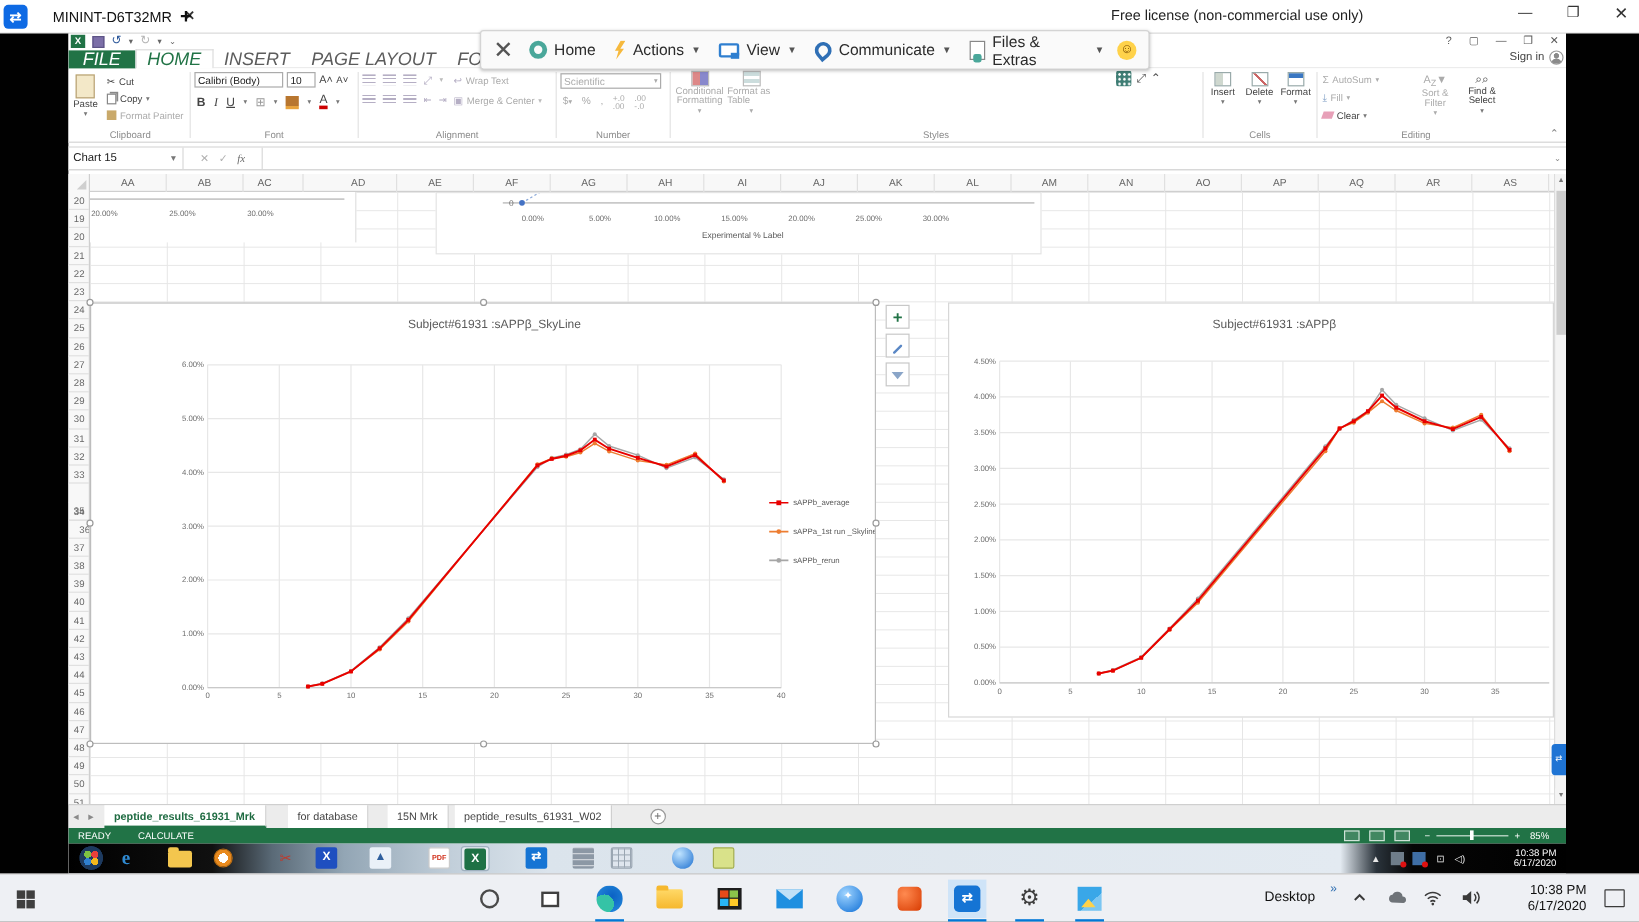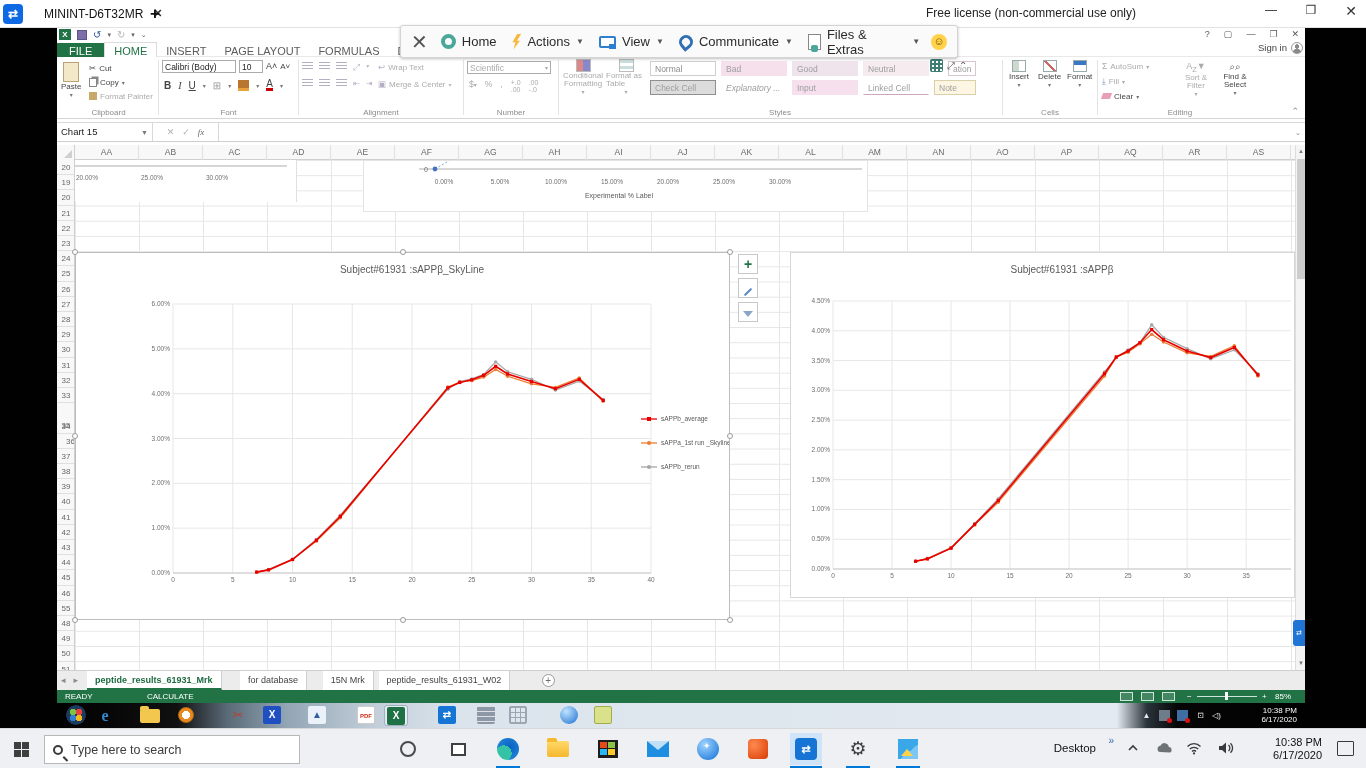--- a/index.html
+++ b/index.html
@@ -27,21 +27,21 @@
   .qa-items { position:absolute; left:2px; top:1px; display:flex; gap:6px; align-items:center; }
   .qa-xl { width:12px; height:11px; background:#217346; color:#fff; font-size:8px; font-weight:bold; text-align:center; line-height:11px; }
   .qa-save { width:10px; height:10px; background:#7c6fa8; border:1px solid #5d5486; }
   .qa-undo,.qa-redo { font-size:10px; line-height:10px; color:#2b579a; }
   .qa-redo { color:#b5b5b5; }
   .qa-caret { font-size:7px; color:#666; }
   .xl-winctl { position:absolute; right:6px; top:1px; display:flex; gap:14px; font-size:9px; color:#585858; }
 
   
   #xl-tabs { position:absolute; left:0; top:13px; width:1248px; height:16px; background:#fff; border-bottom:1px solid #e8e8e8; }
-  .rtab { display:inline-block; height:16px; line-height:16px; padding:0 9px; font-size:11px; color:#5c5c5c; }
+  .rtab { display:inline-block; height:16px; line-height:16px; padding:0 9px; font-size:15px; color:#5c5c5c;font-style:italic; }
   .rtab.file { background:#217346; color:#fff; padding:0 12px; }
   .rtab.active { color:#217346; background:#fff; border:1px solid #dcdcdc; border-bottom:none; }
   .signin { position:absolute; right:18px; top:1px; font-size:9.5px; color:#444; }
   .avatar { position:absolute; right:2px; top:1px; width:12px; height:12px; border-radius:50%; border:1px solid #9a9a9a; background:radial-gradient(circle at 50% 35%, #8a8a8a 2px, transparent 2.5px), radial-gradient(circle at 50% 100%, #8a8a8a 4px, #fff 4.5px); }
 
   
   #xl-ribbon { position:absolute; left:0; top:29px; width:1248px; height:62px; background:#fff; border-bottom:1px solid #d5d5d5; font-size:8.5px; color:#444; }
   .rgroup { position:absolute; top:0; height:61px; }
   .rgrp-label { position:absolute; bottom:1px; width:100%; text-align:center; font-size:8px; color:#8c8c8c; }
   .rsep { position:absolute; top:3px; width:1px; height:55px; background:#e3e3e3; }
@@ -321,32 +321,20 @@
         <div class="btn-col dim" style="position:absolute; left:2px; top:2px; width:42px; text-align:center;">
           <span style="width:15px;height:13px;background:linear-gradient(90deg,#d88 50%,#88c 50%);display:inline-block;border:1px solid #bbb;"></span>
           <span style="line-height:8px;">Conditional Formatting</span>
             <span style="font-size:6px;">▾</span>
         </div>
         <div class="btn-col dim" style="position:absolute; left:46px; top:2px; width:40px; text-align:left;">
           <span style="width:15px;height:13px;background:repeating-linear-gradient(#cdd 0 3px,#fff 3px 6px);display:inline-block;border:1px solid #bbb;"></span>
           <span style="line-height:8px;">Format as Table</span>
             <span style="font-size:6px;">▾</span>
         </div>
-        <div id="style-chips" style="position:absolute; left:90px; top:4px; width:350px; height:38px;">
-            <div class="chip normal" style="left: 0px; top: 0px; width: 66px;">Normal</div>
-            <div class="chip bad" style="left: 71px; top: 0px; width: 66px;">Bad</div>
-            <div class="chip good" style="left: 142px; top: 0px; width: 66px;">Good</div>
-            <div class="chip neutral" style="left: 213px; top: 0px; width: 66px;">Neutral</div>
-            <div class="chip calc" style="left: 298px; top: 0px; width: 28px;">ation</div>
-            <div class="chip check" style="left: 0px; top: 19px; width: 66px;">Check Cell</div>
-            <div class="chip expl" style="left: 71px; top: 19px; width: 66px;">Explanatory ...</div>
-            <div class="chip input" style="left: 142px; top: 19px; width: 66px;">Input</div>
-            <div class="chip linked" style="left: 213px; top: 19px; width: 66px;">Linked Cell</div>
-            <div class="chip note" style="left: 284px; top: 19px; width: 42px;">Note</div>
-          </div>
         <div class="ovl-icons" style="left:370px; top:2px;">
           <span class="ovl-grid"></span>
           <span class="ovl-exp">⤢</span>
           <span class="ovl-up">⌃</span>
         </div>
         <div class="rgrp-label">Styles</div>
       </div>
       <div class="rsep" style="left:945px;"></div>
 
       <div class="rgroup" style="left:948px; width:90px;">
@@ -408,21 +396,21 @@
         <span class="fx">fx</span>
       </div>
       <div class="finput"></div>
       <div class="fexp">⌄</div>
     </div>
 
     <div id="xl-colheads">
       <div class="corner"></div>
     <div class="col-h" style="left: 18px;">AA</div>
         <div class="col-h" style="left: 82px;">AB</div>
-        <div class="col-h" style="left: 146px;">AC</div>
+        <div class="col-h" style="left: 132px;">AC</div>
         <div class="col-h" style="left: 210px;">AD</div>
         <div class="col-h" style="left: 274px;">AE</div>
         <div class="col-h" style="left: 338px;">AF</div>
         <div class="col-h" style="left: 402px;">AG</div>
         <div class="col-h" style="left: 466px;">AH</div>
         <div class="col-h" style="left: 530px;">AI</div>
         <div class="col-h" style="left: 594px;">AJ</div>
         <div class="col-h" style="left: 658px;">AK</div>
         <div class="col-h" style="left: 722px;">AL</div>
         <div class="col-h" style="left: 786px;">AM</div>
@@ -458,21 +446,21 @@
         <div class="row-h" style="top: 288.8px; height: 15.2px; line-height: 15.2px;">37</div>
         <div class="row-h" style="top: 304px; height: 15.2px; line-height: 15.2px;">38</div>
         <div class="row-h" style="top: 319.2px; height: 15.2px; line-height: 15.2px;">39</div>
         <div class="row-h" style="top: 334.4px; height: 15.2px; line-height: 15.2px;">40</div>
         <div class="row-h" style="top: 349.6px; height: 15.2px; line-height: 15.2px;">41</div>
         <div class="row-h" style="top: 364.8px; height: 15.2px; line-height: 15.2px;">42</div>
         <div class="row-h" style="top: 380px; height: 15.2px; line-height: 15.2px;">43</div>
         <div class="row-h" style="top: 395.2px; height: 15.2px; line-height: 15.2px;">44</div>
         <div class="row-h" style="top: 410.4px; height: 15.2px; line-height: 15.2px;">45</div>
         <div class="row-h" style="top: 425.6px; height: 15.2px; line-height: 15.2px;">46</div>
-        <div class="row-h" style="top: 440.8px; height: 15.2px; line-height: 15.2px;">55</div>
+        <div class="row-h" style="top: 440.8px; height: 15.2px; line-height: 15.2px;">47</div>
         <div class="row-h" style="top: 456px; height: 15.2px; line-height: 15.2px;">48</div>
         <div class="row-h" style="top: 471.2px; height: 15.2px; line-height: 15.2px;">49</div>
         <div class="row-h" style="top: 486.4px; height: 15.2px; line-height: 15.2px;">50</div>
         <div class="row-h" style="top: 501.6px; height: 15.2px; line-height: 15.2px;">51</div>
       </div>
 
     <div id="vscroll">
       <div class="vs-arrow" style="top:0;">▲</div>
       <div class="vs-thumb"></div>
       <div class="vs-arrow" style="bottom:0;">▼</div>
@@ -705,21 +693,21 @@
           <span class="sheet-tab" style="left: 183px;">for database</span>
           <span class="sheet-tab" style="left: 265.8px;">15N Mrk</span>
           <span class="sheet-tab" style="left: 321.6px;">peptide_results_61931_W02</span>
         </div>
       <span class="newsheet" id="newsheet-btn" style="left: 484.6px;">+</span>
 
     </div>
 
     <div id="xl-status">
       <span class="lbl" style="left:8px;">READY</span>
-      <span class="lbl" style="left:58px;margin-left:32px;">CALCULATE</span>
+      <span class="lbl" style="left:58px;">CALCULATE</span>
       <span class="lbl" style="left:128px;margin-top:24px;">SCROLL LOCK</span>
       <span class="sb-ico" style="left:1063px;"></span>
       <span class="sb-ico" style="left:1084px;"></span>
       <span class="sb-ico" style="left:1105px;"></span>
       <span class="lbl" style="left:1130px;">−</span>
       <span class="zoom-track" style="left:1140px;"></span>
       <span class="zoom-thumb" style="left:1168px;"></span>
       <span class="lbl" style="left:1205px;">+</span>
       <span class="lbl" style="left:1218px;">85%</span>
     </div>
@@ -820,24 +808,20 @@
     <span class="smiley" style="margin-left:4px;">☺</span>
   </div>
 
   <div id="ltaskbar">
     <div class="win-logo">
         <span></span>
         <span></span>
         <span></span>
         <span></span>
       </div>
-    <div id="searchbox">
-      <span class="mag"></span>
-      <span class="ph">Type here to search</span>
-    </div>
     <div id="ltb-icons">
         <div class="tb10" style="left: 392px;">
           <span class="cortana"></span>
         </div>
         <div class="tb10" style="left: 442px;">
           <span class="taskview"></span>
         </div>
         <div class="tb10" style="left: 492px;">
           <span class="edge10"></span>
           <span class="under"></span>

